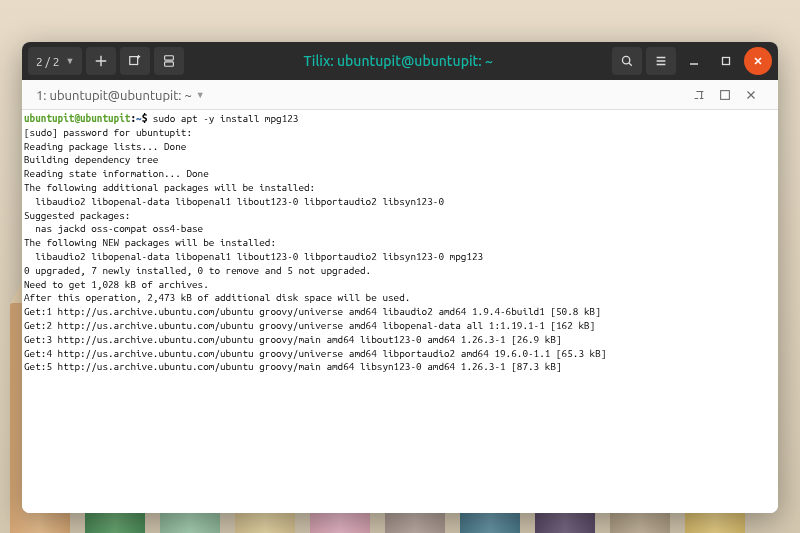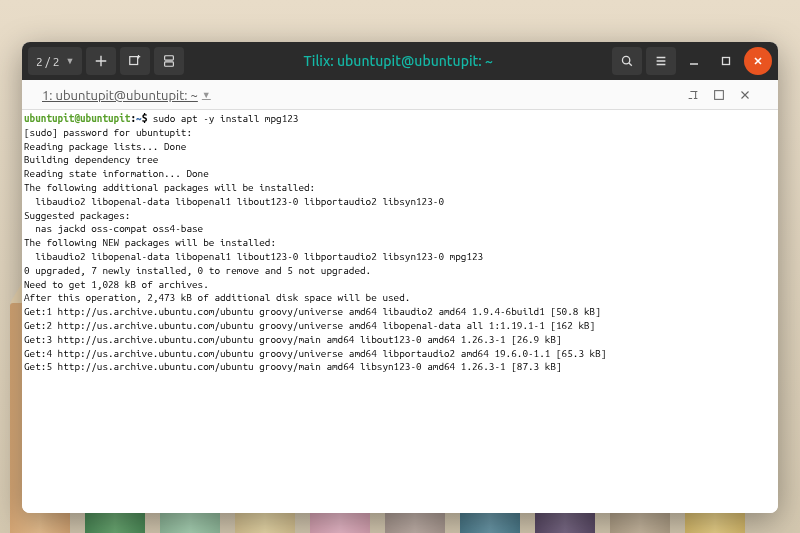--- a/index.html
+++ b/index.html
@@ -156,25 +156,24 @@
     }
     .window-ctrl svg { width: 12px; height: 12px; }
 
     
     .tabbar {
       height: 30px;
       background: #fafafa;
       border-bottom: 1px solid #ddd;
       display: flex;
       align-items: center;
-      padding: 0 20px;
+      padding: 0 14px;
       font-family: "Ubuntu", sans-serif;
       font-size: 13px;
       color: #555;
-      text-decoration: underline;
     }
     .tab-title {
       display: flex;
       align-items: center;
       gap: 4px;
     }
     .tab-title .dropdown-caret { font-size: 9px; opacity: 0.6; }
     .tabbar-spacer { flex: 1; }
     .tab-ctrl {
       width: 26px;

